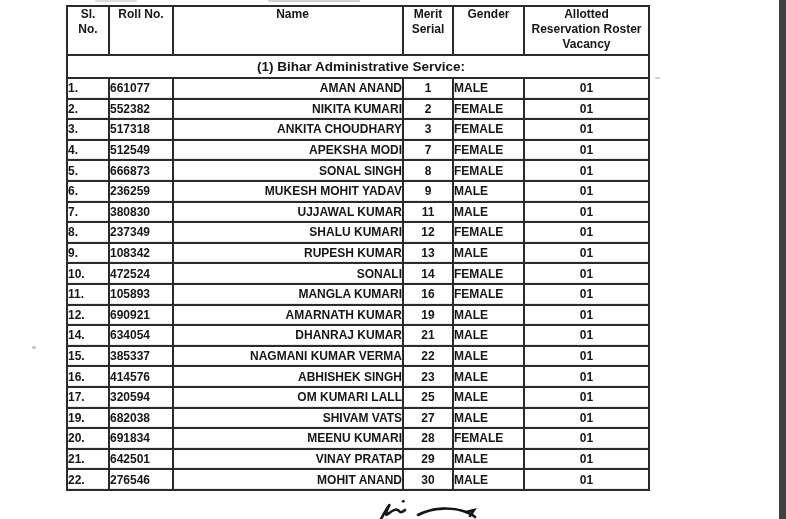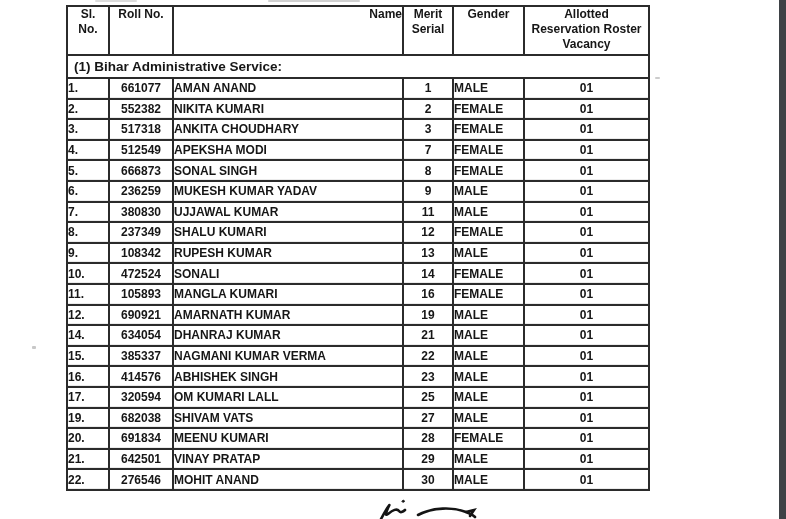--- a/index.html
+++ b/index.html
@@ -34,38 +34,39 @@
   }
   thead th{
     height:47px;
     vertical-align:top;
     font-size:12px;font-weight:700;
     line-height:1.25;
     padding-top:2px;
     white-space:pre-line;
     text-align:center;
   }
-  thead th.col-name{text-align:right;padding-left:9px;}
+  thead th.col-name{text-align:center;padding-left:9px;}
   tr.section-row td{
     height:21px;
     font-size:13.5px;font-weight:700;
     padding-left:6px;
     vertical-align:middle;
     line-height:1;
+    text-align:center;
   }
   tbody td{
     height:18.6px;
     font-size:12px;font-weight:700;
     line-height:1;
     vertical-align:middle;
     box-shadow:inset 0 -1px 0 rgba(90,90,90,0.12);
   }
   td.col-sl{text-align:left;padding-left:7px;}
-  td.col-roll{text-align:center;}
-  td.col-name{text-align:left;padding-left:9px;}
+  td.col-roll{text-align:left;}
+  td.col-name{text-align:right;padding-left:9px;}
   td.col-merit{text-align:center;}
   td.col-gender{text-align:left;padding-left:8px;}
   td.col-vacancy{text-align:center;}
 
   
   .artifact{position:absolute;background:#9a9a9a;border-radius:1px;}
   .artifact.a1{left:268px;top:0;width:92px;height:2px;opacity:.45;}
   .artifact.a2{left:95px;top:0;width:42px;height:2px;opacity:.35;}
   .artifact.a3{left:32px;top:346px;width:4px;height:3px;opacity:.55;}
   .artifact.a4{left:655px;top:77px;width:5px;height:2px;opacity:.5;}
@@ -149,21 +150,21 @@
           <td class="col-sl">5.</td>
           <td class="col-roll">666873</td>
           <td class="col-name">SONAL SINGH</td>
           <td class="col-merit">8</td>
           <td class="col-gender">FEMALE</td>
           <td class="col-vacancy">01</td>
         </tr>
         <tr>
           <td class="col-sl">6.</td>
           <td class="col-roll">236259</td>
-          <td class="col-name">MUKESH KUMAR YADAV</td>
+          <td class="col-name">MUKESH MOHIT YADAV</td>
           <td class="col-merit">9</td>
           <td class="col-gender">MALE</td>
           <td class="col-vacancy">01</td>
         </tr>
         <tr>
           <td class="col-sl">7.</td>
           <td class="col-roll">380830</td>
           <td class="col-name">UJJAWAL KUMAR</td>
           <td class="col-merit">11</td>
           <td class="col-gender">MALE</td>

